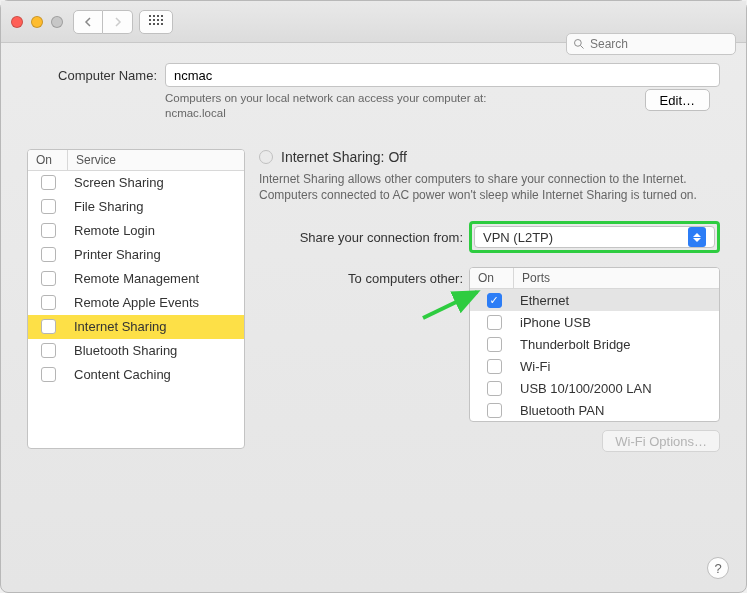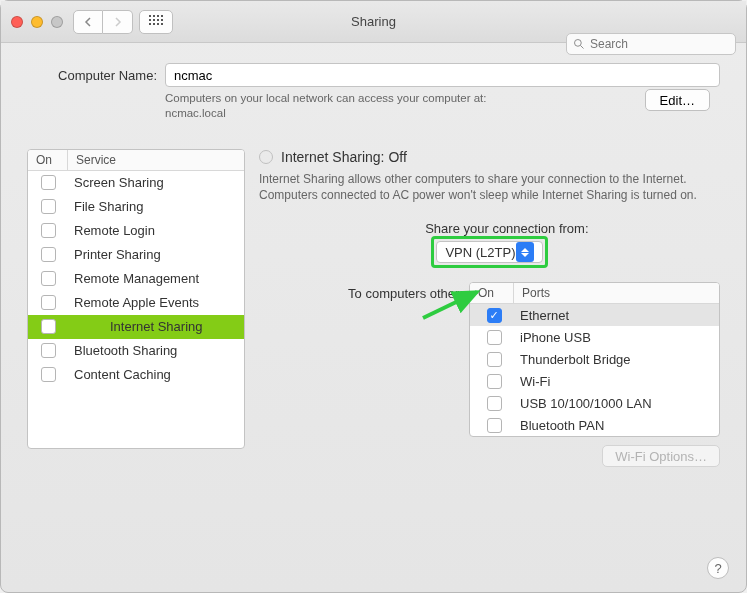--- a/index.html
+++ b/index.html
@@ -74,36 +74,36 @@
 
   .main { display:flex; gap:14px; margin-top:28px; flex:1;}
   .service-box {
     width:218px; height:300px; background:#fff; border:1px solid #c3c3c3; border-radius:4px;
     overflow:hidden;
   }
   .svc-head { display:flex; border-bottom:1px solid #d8d8d8; font-size:12px; color:#555; background:#fafafa;}
   .svc-head .c1{width:40px; padding:3px 8px; border-right:1px solid #d8d8d8;}
   .svc-head .c2{flex:1; padding:3px 8px;}
   .svc-row { display:flex; align-items:center; height:24px;}
-  .svc-row.sel{background:#84cc16;gap:36px;}
+  .svc-row.sel{background:#fde047;}
   .svc-row .c1{width:40px; display:flex; justify-content:center;}
   .svc-row .c2{flex:1; padding-left:6px; font-size:13px;}
   .chk {
     width:15px; height:15px; border:1px solid #b5b5b5; border-radius:3px; background:#fff;
     display:flex; align-items:center; justify-content:center;
   }
   .chk.on{background:#2c7df6; border-color:#2c7df6;}
   .chk.on::after{content:"✓"; color:#fff; font-size:11px; line-height:1;}
 
   .right { flex:1; }
   .hdr { display:flex; align-items:center; gap:8px; margin-bottom:6px;}
   .radio { width:14px; height:14px; border:1.5px solid #c0c0c0; border-radius:50%; }
   .hdr .t { font-size:14px; color:#333;}
   .desc { font-size:12px; color:#666; line-height:1.35; margin-bottom:18px;}
-  .form-row { display:flex; align-items:center; margin-bottom:14px; position:relative;flex-direction:column;}
+  .form-row { display:flex; align-items:center; margin-bottom:14px; position:relative;}
   .form-row label{ width:210px; text-align:right; padding-right:6px; font-size:13px;}
   .select-wrap{
     flex:1; position:relative; border:3px solid #2ecc40; border-radius:4px; padding:2px;
   }
   .select {
     width:100%; height:22px; background:#fff; border:1px solid #c4c4c4;
     border-radius:4px; display:flex; align-items:center; padding:0 8px;
     justify-content:space-between; font-size:13px;
   }
   .stepper{width:18px; height:20px; background:#2c7df6; border-radius:3px; display:flex; flex-direction:column; align-items:center; justify-content:center; gap:1px;}
@@ -171,21 +171,20 @@
         <span></span>
           <span></span>
           <span></span>
           <span></span>
         <span></span>
           <span></span>
           <span></span>
           <span></span>
       </div>
     </div>
-    <div class="title">Sharing</div>
     <div class="search">
       <svg viewBox="0 0 16 16">
           <circle cx="6.5" cy="6.5" r="4.5" stroke="#8a8a8a" stroke-width="1.3" fill="none"></circle>
           <line x1="10" y1="10" x2="14" y2="14" stroke="#8a8a8a" stroke-width="1.3"></line>
         </svg>
       <input type="text" placeholder="Search" style="">
     </div>
   </div>
 
   <div class="content">
@@ -312,21 +311,21 @@
                   <div class="port-row">
                     <div class="c1">
                       <div class="chk"></div>
                     </div>
                     <div class="c2">Wi-Fi</div>
                   </div>
                   <div class="port-row">
                     <div class="c1">
                       <div class="chk"></div>
                     </div>
-                    <div class="c2">USB 10/100/1000 LAN</div>
+                    <div class="c2">USB 10/100/2000 LAN</div>
                   </div>
                   <div class="port-row">
                     <div class="c1">
                       <div class="chk"></div>
                     </div>
                     <div class="c2">Bluetooth PAN</div>
                   </div>
                 </div>
             </div>
             <button class="wifi-opt">Wi-Fi Options…</button>

